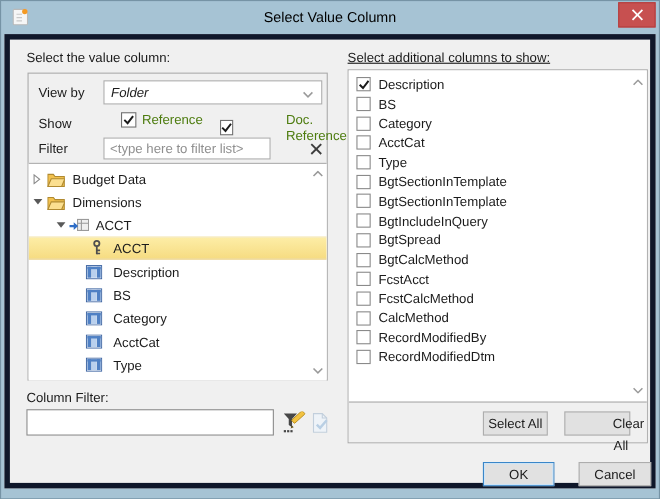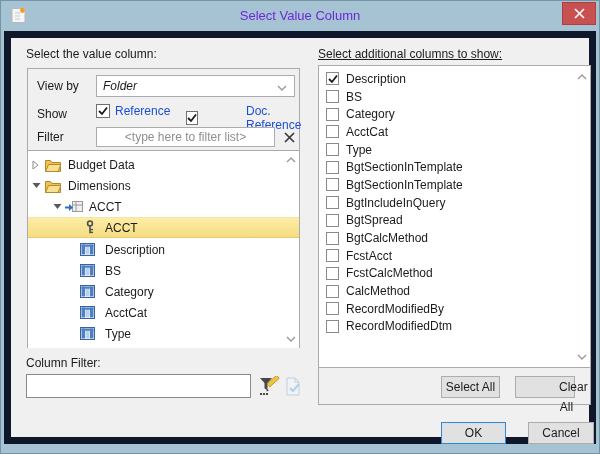--- a/index.html
+++ b/index.html
@@ -1,33 +1,33 @@
 <!DOCTYPE html>
 <html><head>
 <meta charset="utf-8">
 <style>
   html,body{margin:0;padding:0;background:#d8d8d8;font-family:"Liberation Sans",sans-serif;}
   *{box-sizing:border-box;}
   .window{position:relative;width:600px;height:454px;background:#a6c3d4;border:1px solid #7693a5;overflow:hidden;}
   .titlebar{position:absolute;left:0;top:0;width:100%;height:30px;}
   .app-icon{position:absolute;left:10px;top:6px;width:17px;height:17px;}
-  .title{position:absolute;left:0;top:0;width:100%;height:30px;line-height:30px;text-align:center;font-size:13px;color:#6d28d9;}
+  .title{position:absolute;left:0;top:0;width:100%;height:30px;line-height:30px;text-align:center;font-size:13px;color:#000000;}
   .close-btn{position:absolute;right:3px;top:1px;width:34px;height:23px;background:#c75050;border:1px solid #b33c3c;display:flex;align-items:center;justify-content:center;cursor:default;}
-  .content{position:absolute;left:3px;top:30px;right:3px;bottom:9px;background:#f0f0f0;border:7px solid #0f172a;}
+  .content{position:absolute;left:3px;top:30px;right:3px;bottom:9px;background:#f0f0f0;border:5px solid #0f172a;}
   .section-label{position:absolute;font-size:12px;color:#1b1b1b;white-space:nowrap;}
 
   
   .left-group{position:absolute;left:16px;top:30px;width:273px;height:280px;border:1px solid #ababab;background:#f0f0f0;}
   .row-label{position:absolute;left:9px;font-size:12px;color:#1b1b1b;}
   .combo{position:absolute;left:68px;top:6px;width:199px;height:22px;background:#fff;border:1px solid #acacac;font-size:12px;color:#1b1b1b;line-height:20px;padding-left:6px;font-style:italic;}
   .combo .chev{position:absolute;right:7px;top:9px;}
-  .checkline{position:absolute;top:35px;display:flex;align-items:center;gap:5px;font-size:12px;color:#1d4ed8;}
+  .checkline{position:absolute;top:35px;display:flex;align-items:center;gap:5px;font-size:12px;color:#4d7c0f;margin-left:16px;}
   .cb{width:14px;height:14px;background:#fff;border:1px solid #707070;display:flex;align-items:center;justify-content:center;}
   .cb-sm{width:13px;height:13px;background:#fff;border:1px solid #8a8a8a;display:flex;align-items:center;justify-content:center;flex:none;}
-  .filter-input{position:absolute;left:68px;top:58px;width:179px;height:20px;background:#fff;border:1px solid #acacac;font-size:12px;padding:4px 5px;color:#1b1b1b;text-align:center;}
+  .filter-input{position:absolute;left:68px;top:58px;width:152px;height:20px;background:#fff;border:1px solid #acacac;font-size:12px;padding:4px 5px;color:#1b1b1b;}
   .filter-input::placeholder{color:#8f8f8f;}
   .filter-clear{position:absolute;left:252px;top:59px;width:18px;height:18px;display:flex;align-items:center;justify-content:center;}
 
   .tree{position:absolute;left:0;top:81px;width:271px;height:198px;background:#fff;border-top:1px solid #ababab;overflow:hidden;}
   .tree-row{position:absolute;left:0;width:100%;height:21px;display:flex;align-items:center;font-size:12px;color:#1b1b1b;}
   .tree-row.sel{background:linear-gradient(#fdeda6,#f6dc82);border-top:1px solid #f3e4a8;border-bottom:1px solid #e8c96e;}
   .exp{position:absolute;width:10px;height:10px;display:flex;align-items:center;justify-content:center;}
   .t-icon{position:absolute;width:18px;height:15px;display:flex;align-items:center;justify-content:center;}
   .t-label{position:absolute;white-space:nowrap;}
   .scroll-chev{position:absolute;width:12px;height:10px;display:flex;align-items:center;justify-content:center;}

